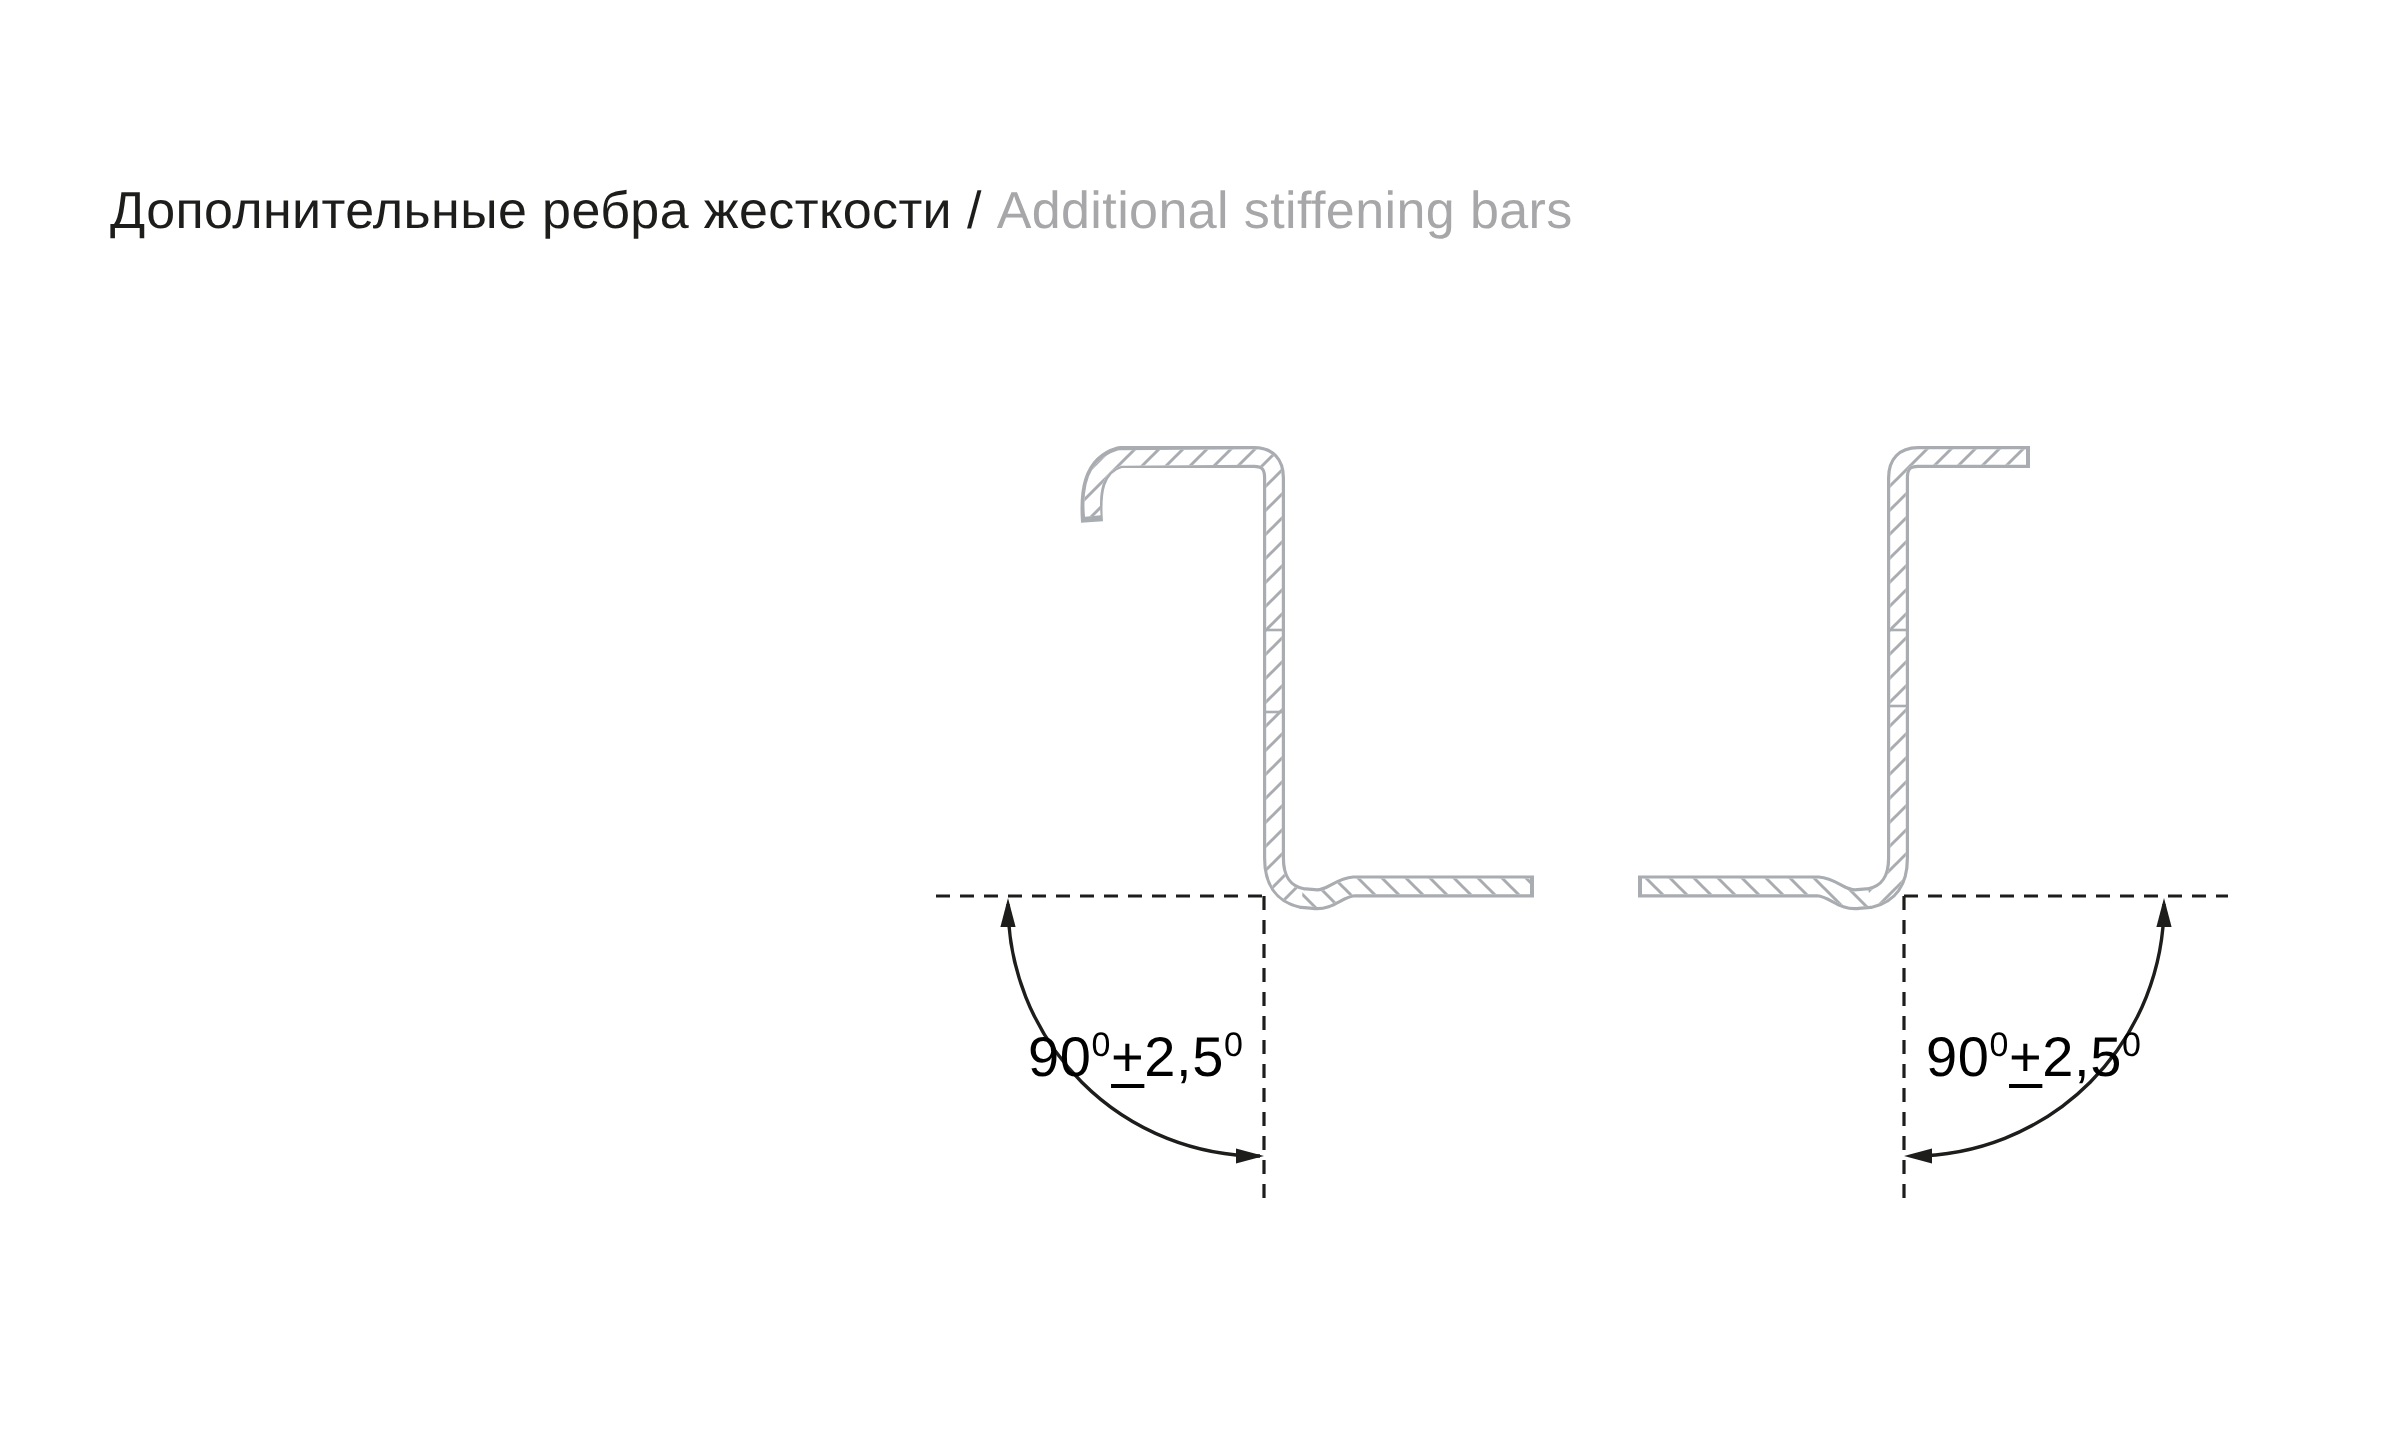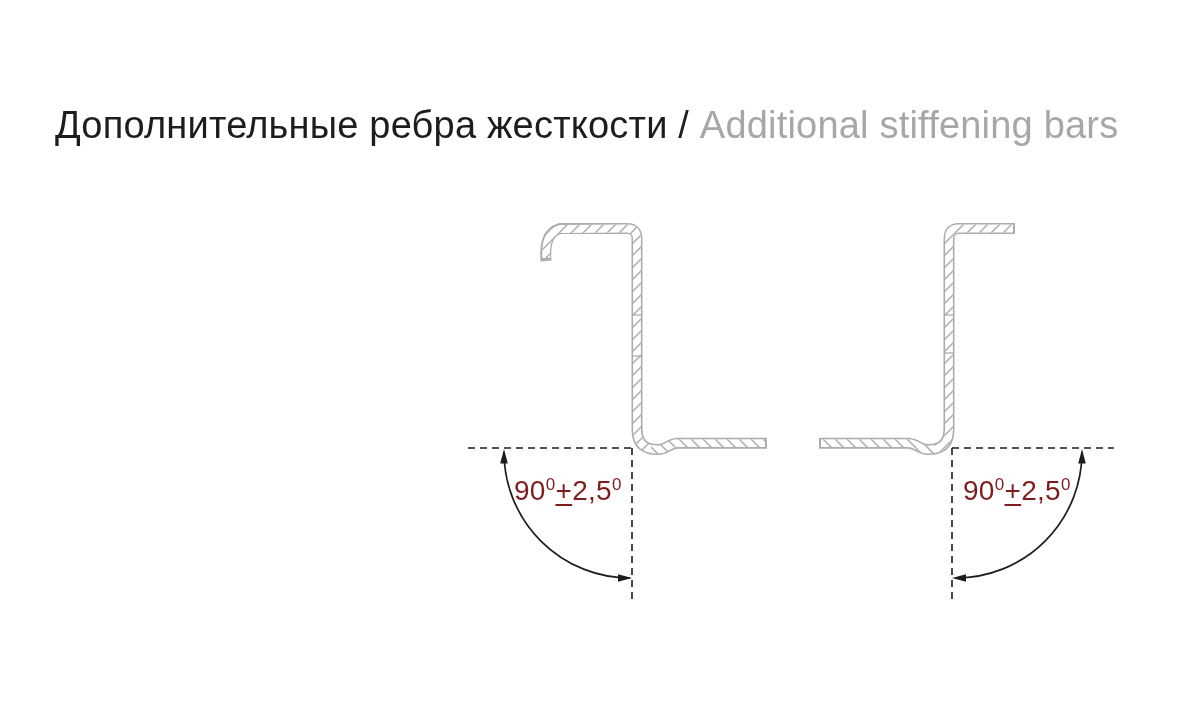--- a/index.html
+++ b/index.html
@@ -2,29 +2,30 @@
 <html><head>
 <meta charset="utf-8">
 <style>
   html,body{margin:0;padding:0;}
   body{
     width:1200px;height:725px;position:relative;overflow:hidden;
     background:#ffffff;
     font-family:"Liberation Sans", sans-serif;
   }
   .title{
-    position:absolute;left:55px;top:104px;margin:0;
-    font-size:38px;font-weight:400;letter-spacing:0.2px;white-space:nowrap;
+    position:absolute;left:55px;top:90px;margin:0;
+    font-size:26px;font-weight:400;letter-spacing:0.2px;white-space:nowrap;
   }
   .t-ru,.t-sep{color:#1d1d1b;}
   .t-en{color:#a7a7a9;}
   .diagram-svg{position:absolute;left:0;top:0;}
   .angle-label{
-    position:absolute;font-size:28px;color:#7f1d1d;white-space:nowrap;
+    position:absolute;font-size:28px;color:#000000;white-space:nowrap;
     letter-spacing:0.3px;
+    margin-top:38px;
   }
   .angle-label sup{
     font-size:17px;position:relative;top:-10px;vertical-align:baseline;line-height:0;
   }
   .pm{
     text-decoration:underline;
     text-decoration-thickness:2px;
     text-underline-offset:4px;
   }
   .lbl-left{left:514px;top:475px;}

